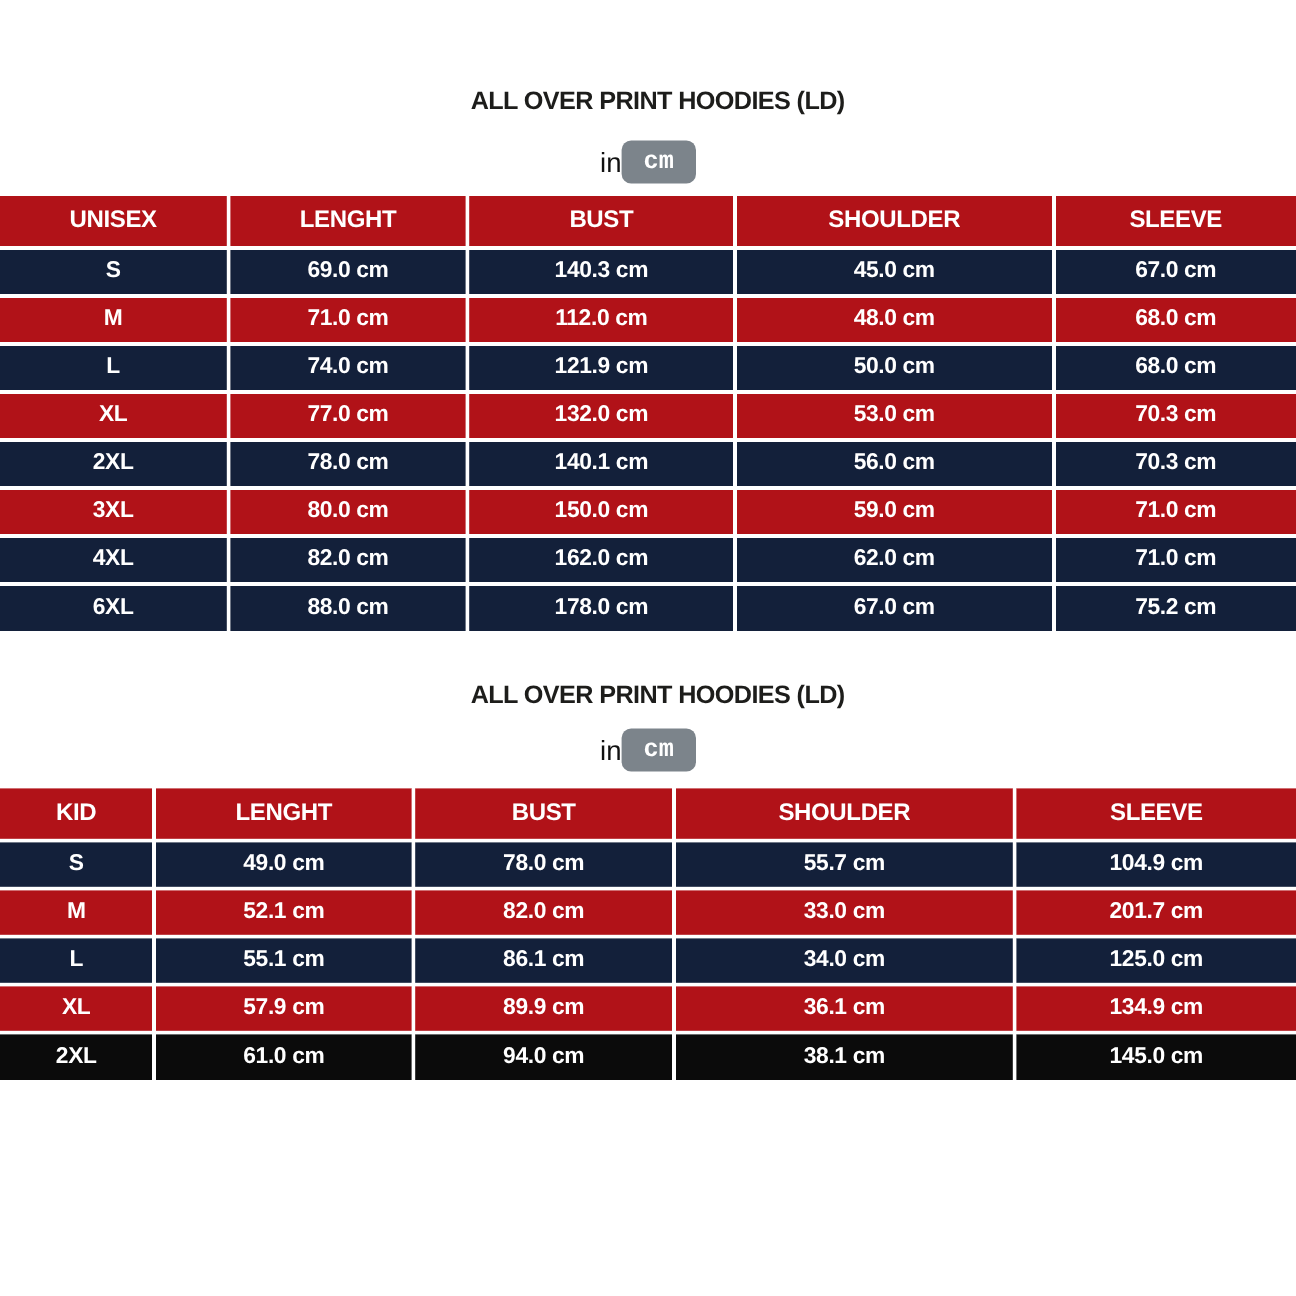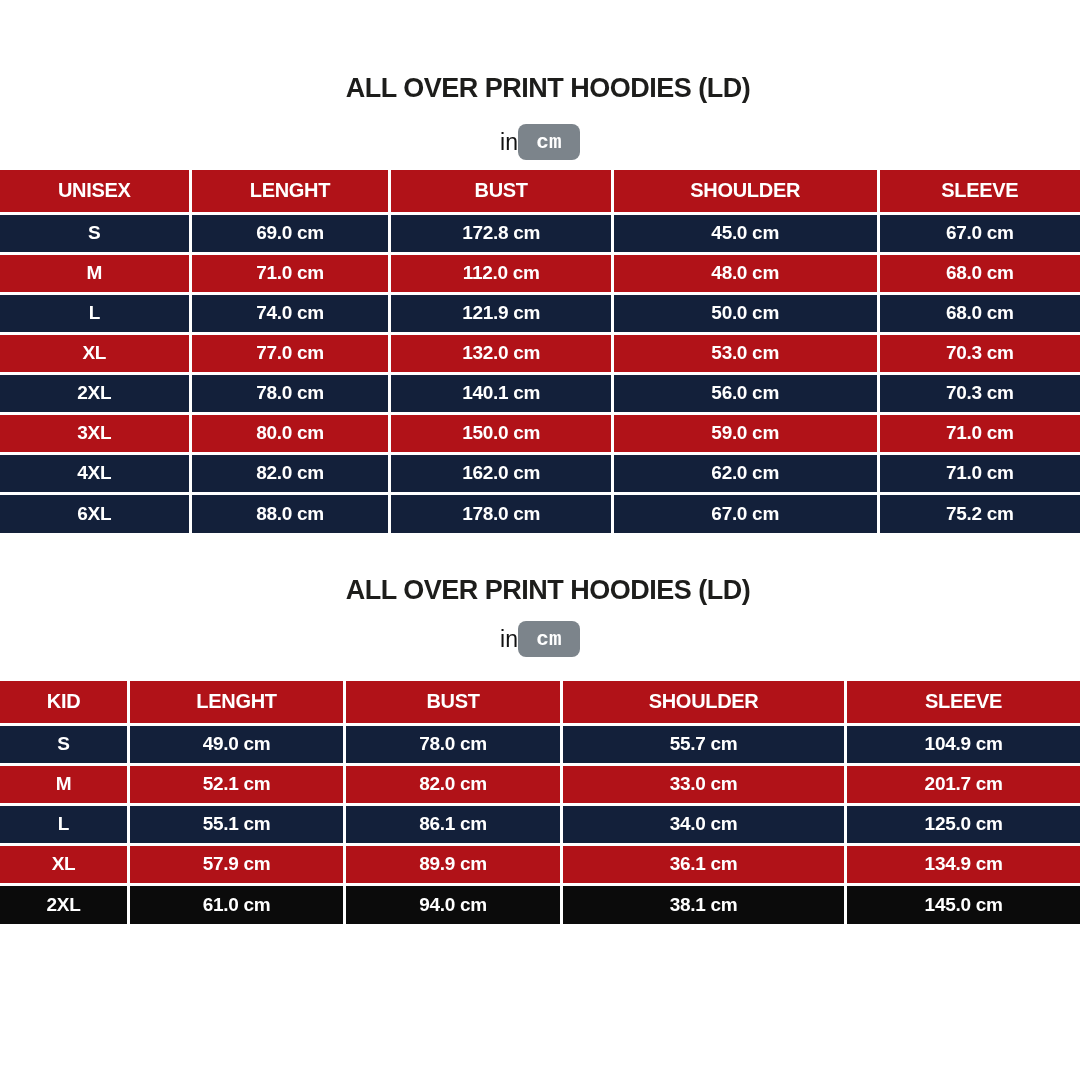--- a/index.html
+++ b/index.html
@@ -3,21 +3,21 @@
 <meta charset="utf-8">
 <style>
   * { margin:0; padding:0; box-sizing:border-box; }
   html, body { width:1080px; height:1080px; background:#ffffff; overflow:hidden; }
   body { font-family:"Liberation Sans", sans-serif; }
 
   .page { width:1080px; height:1080px; background:#ffffff; }
 
   .title {
     text-align:center;
-    font-size:27px;
+    font-size:21px;
     font-weight:bold;
     letter-spacing:-0.5px;
     color:#1d1d1b;
     font-stretch:condensed;
     padding-left:16px;
   }
   .s1 .title { padding-top:73px; }
   .s2 .title { padding-top:42px; }
 
   .toggle {
@@ -45,21 +45,21 @@
     font-weight:bold;
     cursor:pointer;
   }
 
   table {
     width:1080px;
     border-collapse:collapse;
     table-layout:fixed;
     margin-top:10px;
   }
-  .s2 table { margin-top:24px; }
+  .s2 table { margin-top:14px; }
 
   th, td {
     text-align:center;
     color:#ffffff;
     font-weight:bold;
     border:3px solid #ffffff;
     letter-spacing:-0.3px;
     font-stretch:condensed;
     overflow:hidden;
     white-space:nowrap;
@@ -100,21 +100,21 @@
             <th style="width: 18.5%;">LENGHT</th>
             <th style="width: 20.6%;">BUST</th>
             <th style="width: 24.6%;">SHOULDER</th>
             <th style="width: 18.7%;">SLEEVE</th>
           </tr>
       </thead>
       <tbody>
           <tr class="navy">
             <td>S</td>
             <td>69.0 cm</td>
-            <td>172.8 cm</td>
+            <td>140.3 cm</td>
             <td>45.0 cm</td>
             <td>67.0 cm</td>
           </tr>
           <tr class="red">
             <td>M</td>
             <td>71.0 cm</td>
             <td>112.0 cm</td>
             <td>48.0 cm</td>
             <td>68.0 cm</td>
           </tr>

